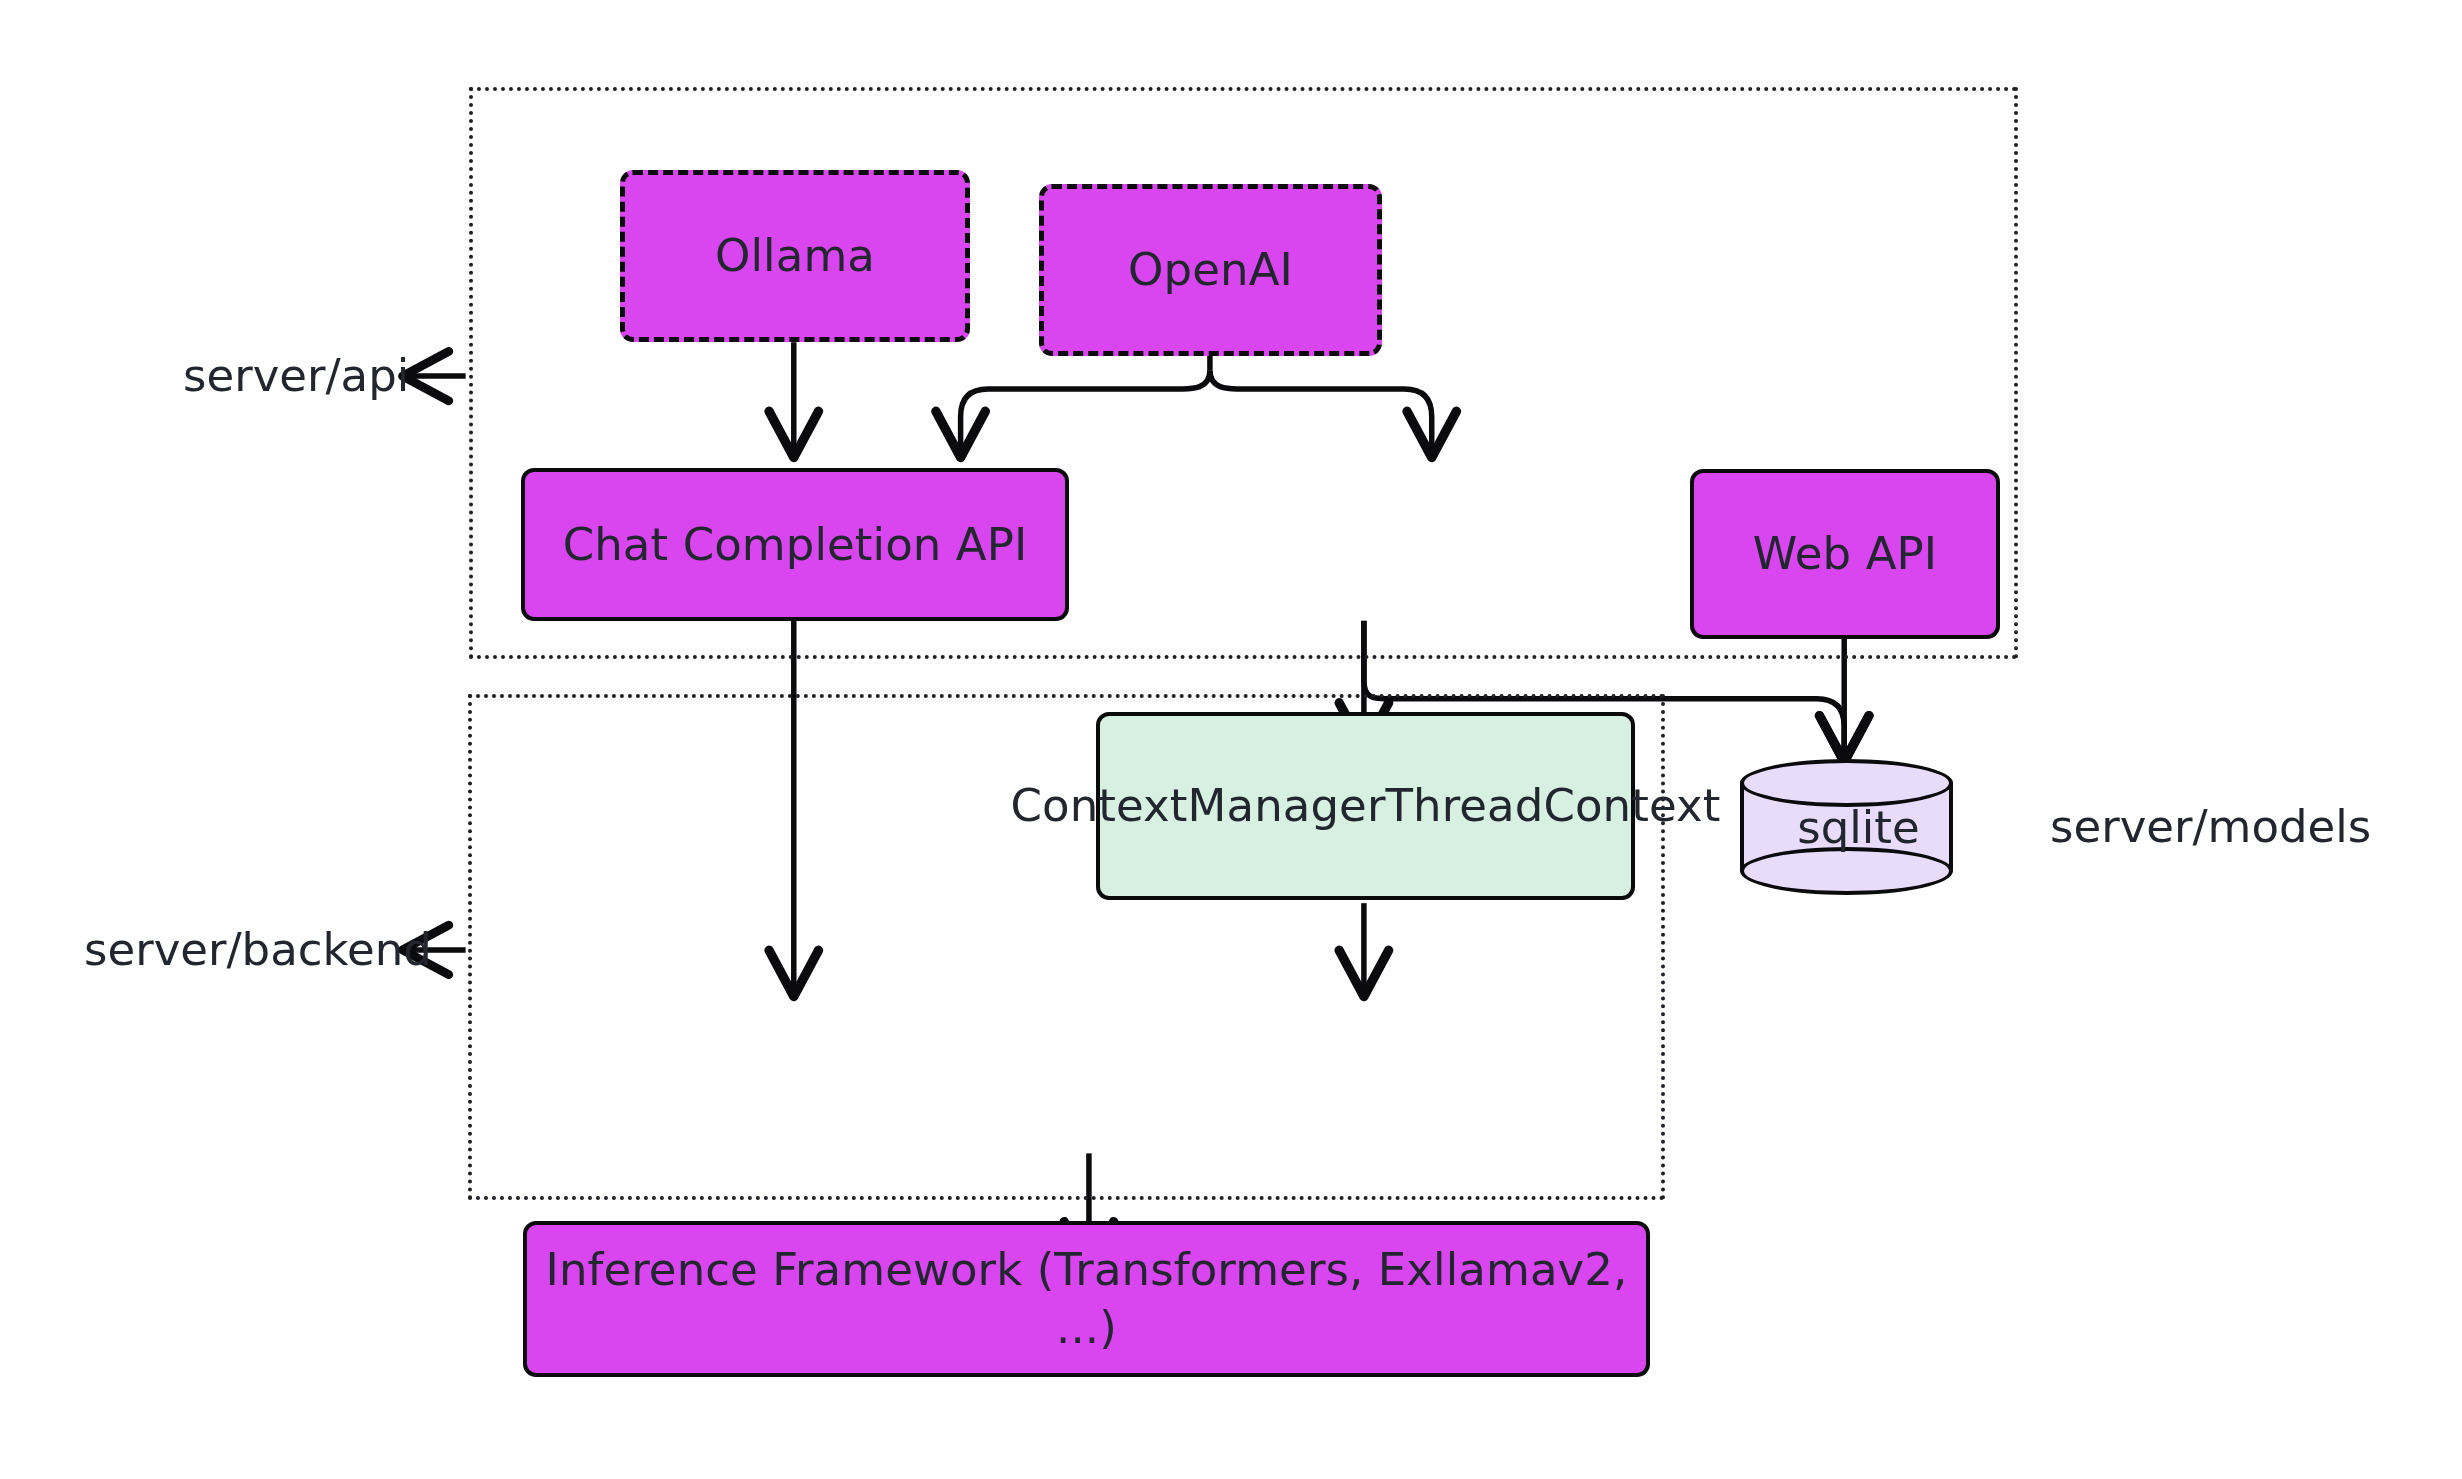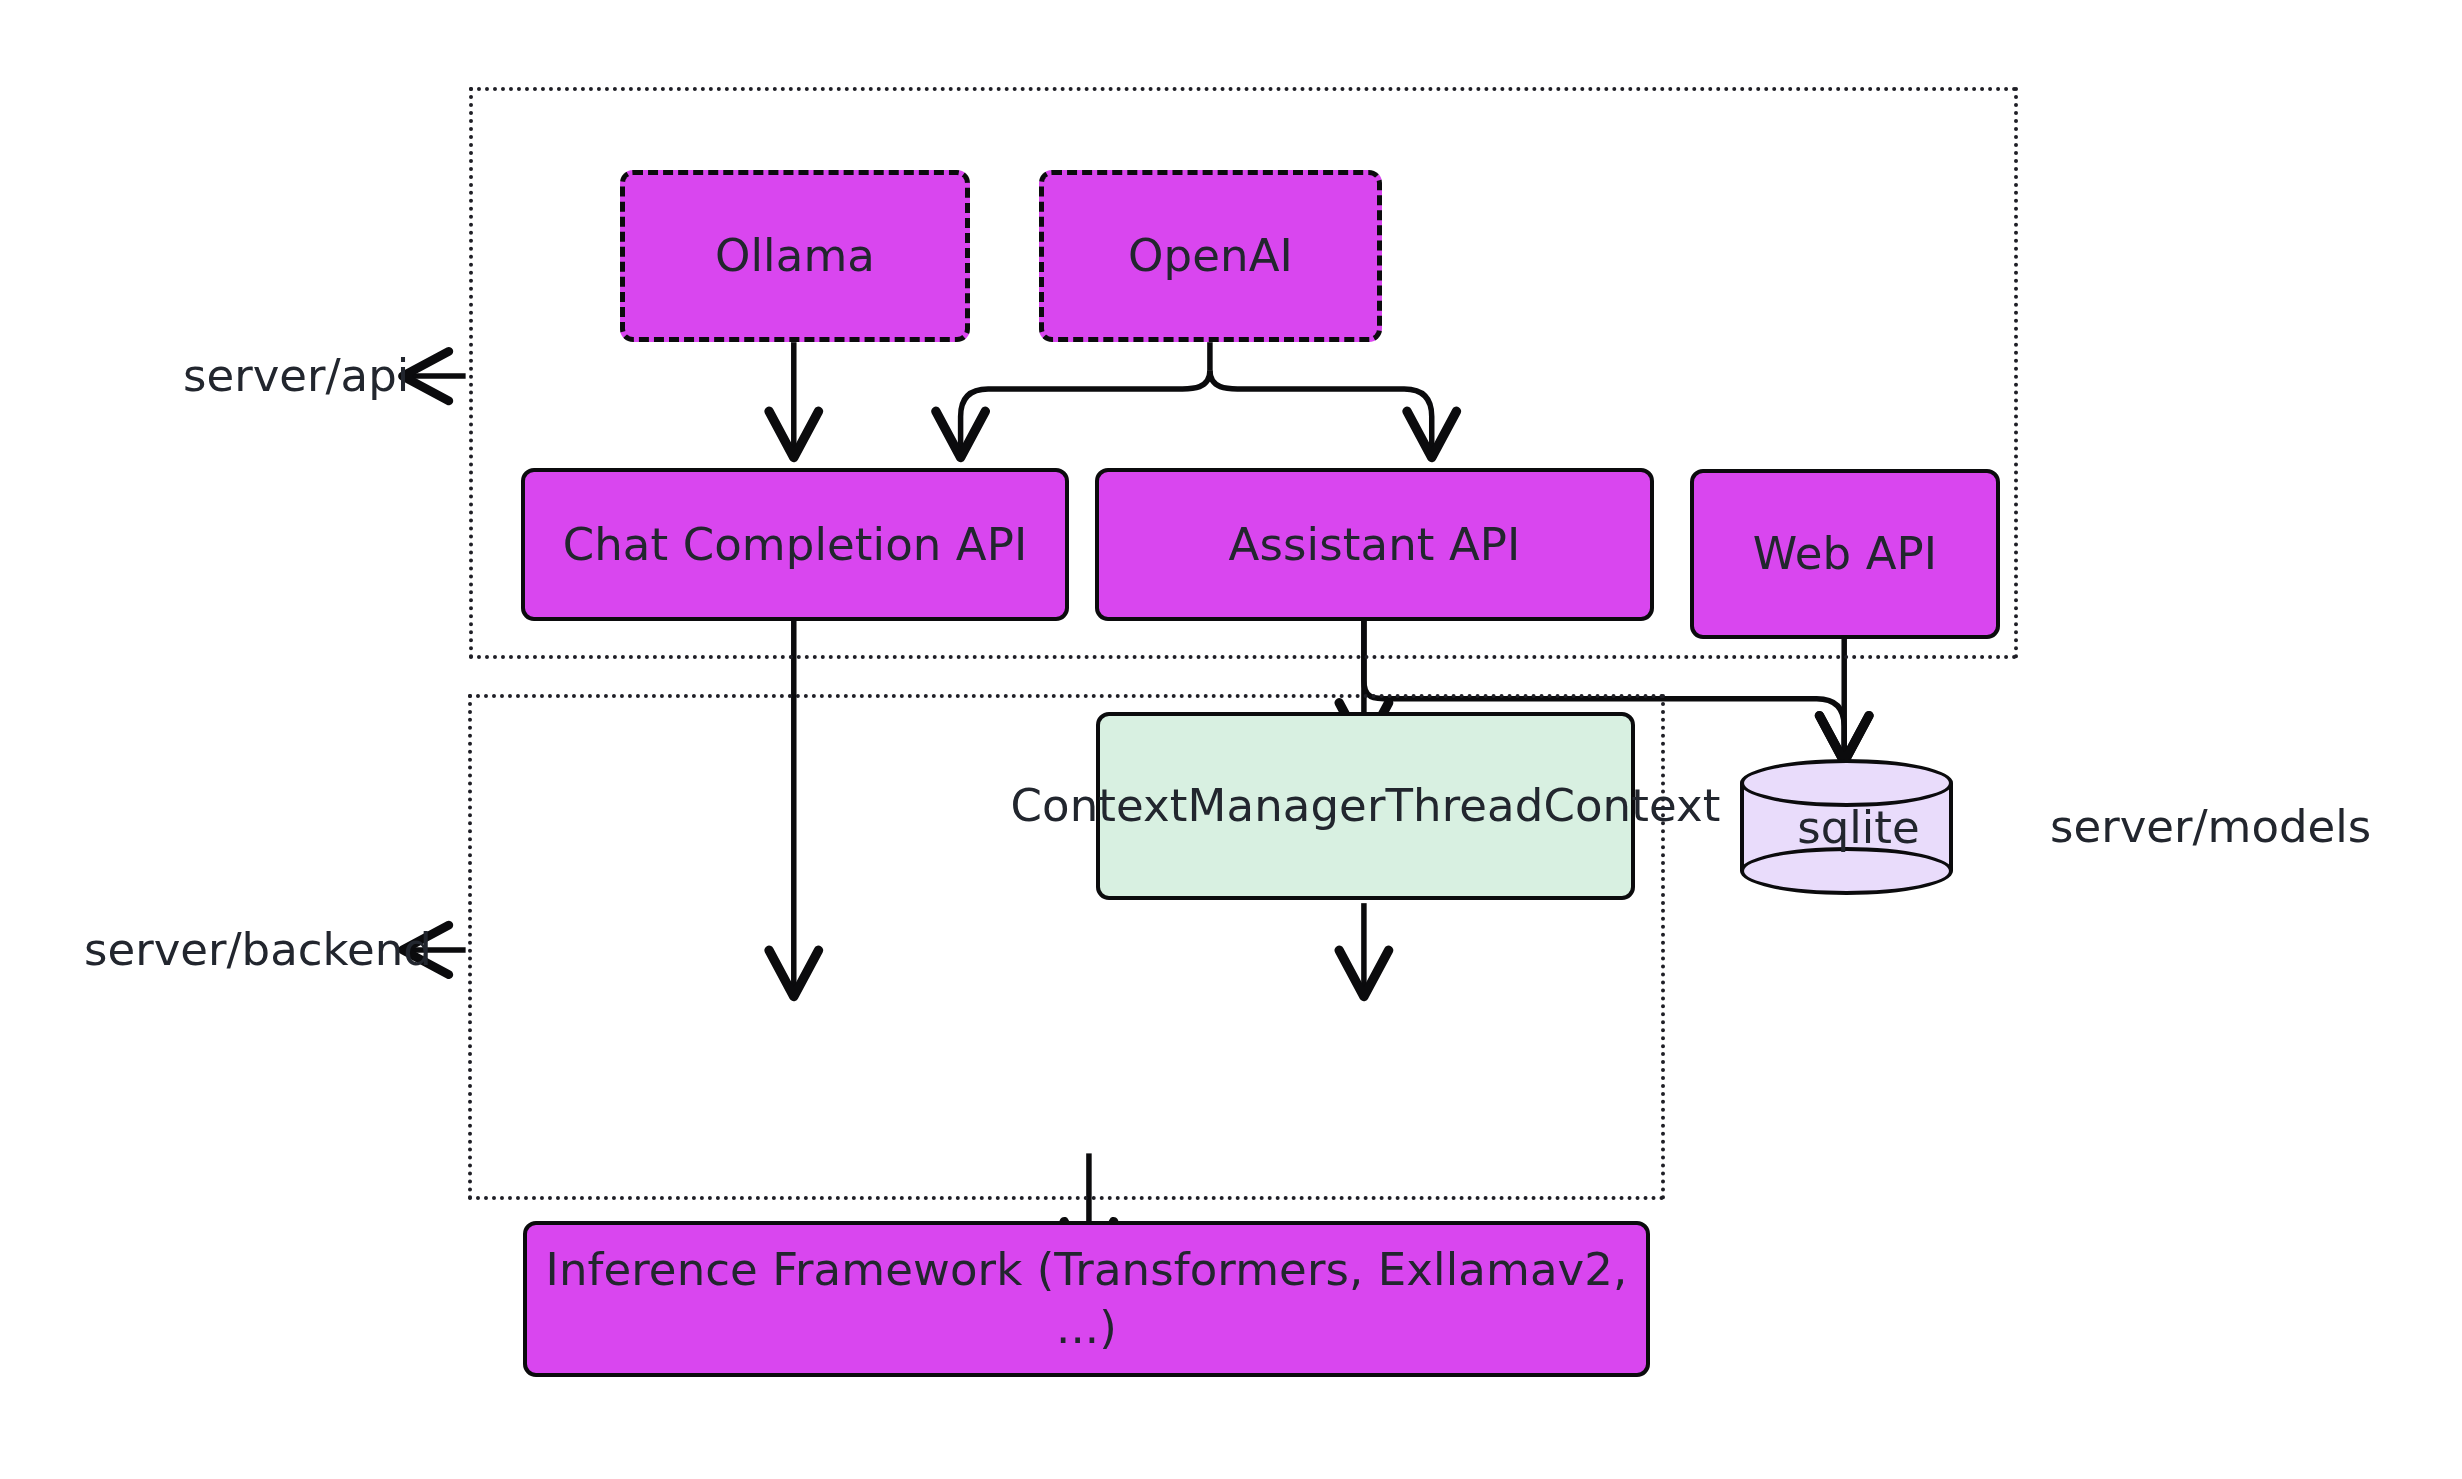--- a/index.html
+++ b/index.html
@@ -167,31 +167,28 @@
   </svg>
 
   <div class="group" style="left:469px; top:87px; width:1549px; height:572px;"></div>
 
   <div class="group" style="left:468px; top:694px; width:1197px; height:506px;"></div>
 
   <div class="node dashed fill-blue" style="left:620px; top:170px; width:350px; height:172px; font-size:45px;">
     <span>Ollama</span>
   </div>
 
-  <div class="node dashed fill-blue" style="left:1039px; top:170px; width:343px; height:172px; font-size:45px;">
+  <div class="node dashed fill-blue" style="left:1039px; top:184px; width:343px; height:172px; font-size:45px;">
     <span>OpenAI</span>
   </div>
 
   <div class="node fill-blue" style="left:521px; top:468px; width:548px; height:153px; font-size:45px;">
     <span>Chat Completion API</span>
   </div>
 
-  <div class="node fill-blue" style="left:1095px; top:468px; width:559px; height:153px; font-size:45px;">
-    <span>Assistant API</span>
-  </div>
 
   <div class="node fill-blue" style="left:1690px; top:469px; width:310px; height:170px; font-size:45px;text-align:right;">
     <span>Web API</span>
   </div>
 
   <div class="node fill-green" style="left:1096px; top:712px; width:539px; height:188px; font-size:45px; ">
     <span>ContextManager</span>
     <span>ThreadContext</span>
   </div>
 

